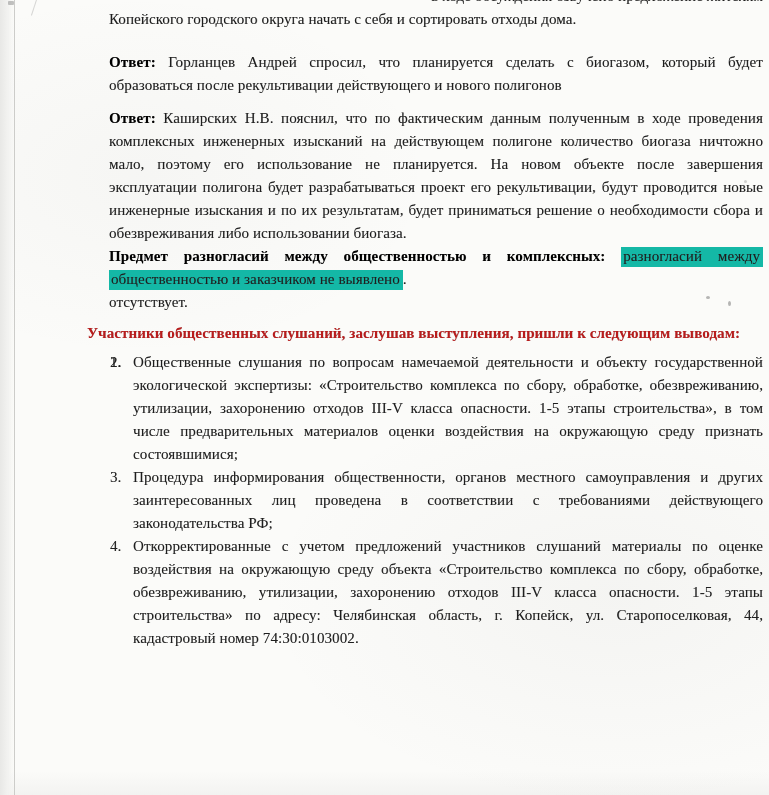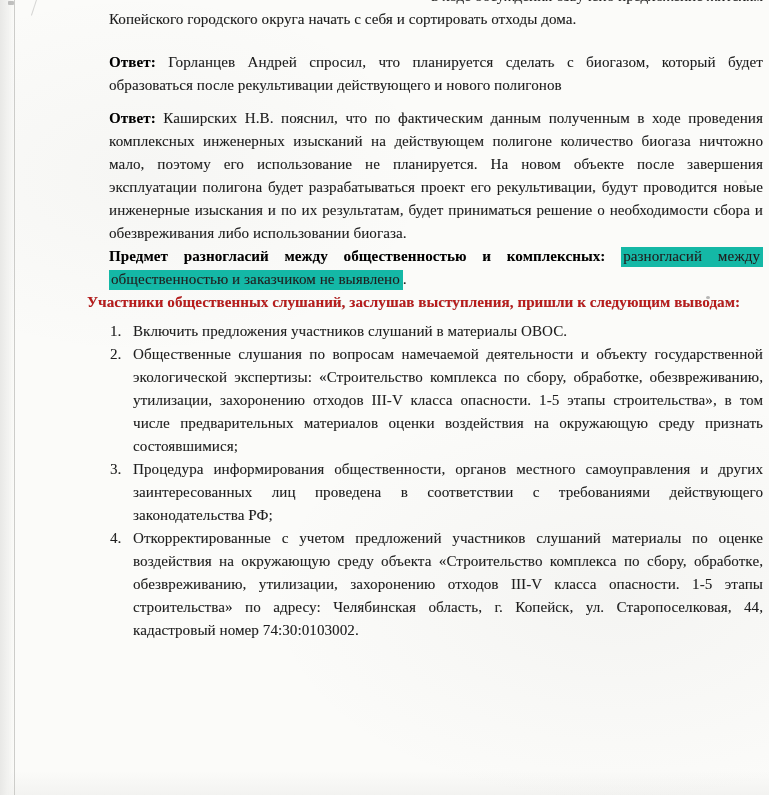--- a/index.html
+++ b/index.html
@@ -99,29 +99,31 @@
   <p class="p-answer">
     <b>Ответ:</b>
     <span>Каширских Н.В. пояснил, что по фактическим данным полученным в ходе проведения комплексных инженерных изысканий на действующем полигоне количество биогаза ничтожно мало, поэтому его использование не планируется. На новом объекте после завершения эксплуатации полигона будет разрабатываться проект его рекультивации, будут проводится новые инженерные изыскания и по их результатам, будет приниматься решение о необходимости сбора и обезвреживания либо использовании биогаза.</span>
   </p>
 
   <p class="p-disagreement">
     <b>Предмет разногласий между общественностью и комплексных:</b>
     <mark class="sel">разногласий между общественностью и заказчиком не выявлено</mark><span>.</span>
   </p>
 
+  <p class="p-other-value">
+    <span>отсутствует.</span>
+  </p>
 
   <p class="p-heading">
     <span>Участники общественных слушаний, заслушав выступления, пришли к следующим выводам:</span>
   </p>
 
   <ol class="conclusions">
     <li>
       <span class="num">1.</span>
-      <span class="itext">Включить предложения участников слушаний в материалы ОВОС.</span>
     </li>
     <li>
       <span class="num">2.</span>
       <span class="itext">Общественные слушания по вопросам намечаемой деятельности и объекту государственной экологической экспертизы: «Строительство комплекса по сбору, обработке, обезвреживанию, утилизации, захоронению отходов III-V класса опасности. 1-5 этапы строительства», в том числе предварительных материалов оценки воздействия на окружающую среду признать состоявшимися;</span>
     </li>
     <li>
       <span class="num">3.</span>
       <span class="itext">Процедура информирования общественности, органов местного самоуправления и других заинтересованных лиц проведена в соответствии с требованиями действующего законодательства РФ;</span>
     </li>
     <li>

